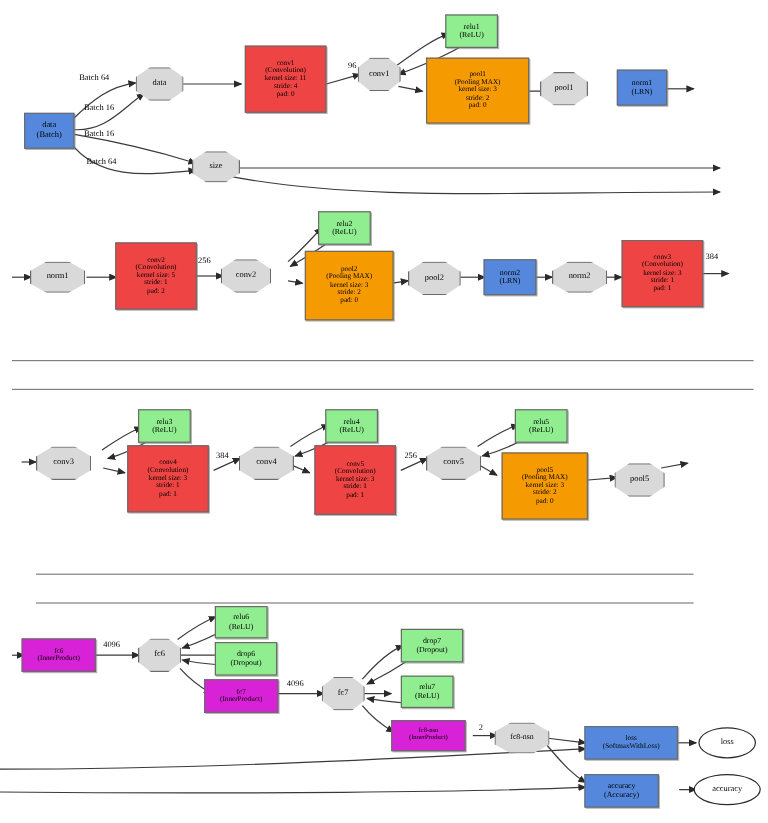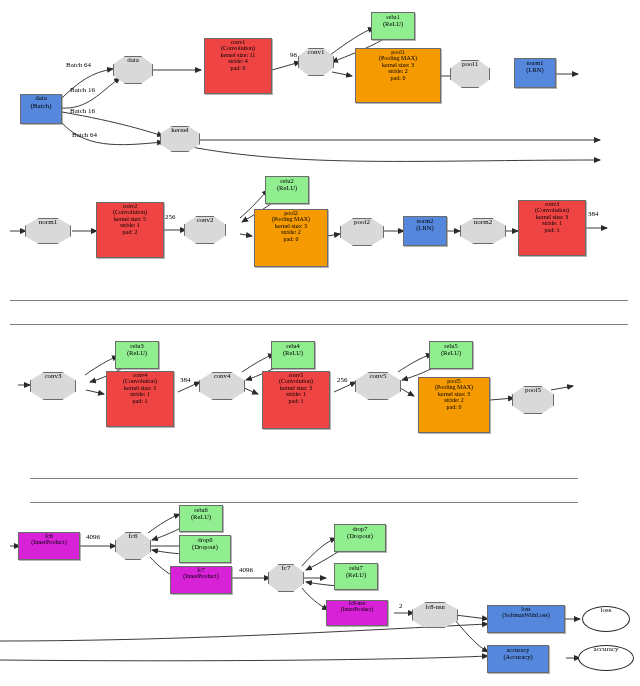--- a/index.html
+++ b/index.html
@@ -21,20 +21,21 @@
     width: 640px;
     height: 686px;
     pointer-events: none;
   }
   .node {
     position: absolute;
     box-sizing: border-box;
     display: flex;
     flex-direction: column;
     align-items: center;
+    justify-content: center;
     text-align: center;
     line-height: 1.08;
     color: #000;
     z-index: 5;
   }
   .node .ln { display: block; white-space: nowrap; }
   .box {
     border: 1px solid #6b6b6b;
     box-shadow: 1px 1px 0 rgba(120,120,120,0.55);
   }
@@ -153,21 +154,21 @@
   <div class="node box" style="left:20px; top:94px; width:42px; height:30px; background:#5588dd; font-size:7px;">
     <span class="ln">data</span>
     <span class="ln">(Batch)</span>
   </div>
 
   <div class="node oct" style="left:113px; top:56px; width:40px; height:28px; font-size:7px;">
     <span class="ln">data</span>
   </div>
 
   <div class="node oct" style="left:160px; top:126px; width:40px; height:26px; font-size:7px;">
-    <span class="ln">kernel</span>
+    <span class="ln">size</span>
   </div>
 
   <div class="node box" style="left:204px; top:38px; width:68px; height:56px; background:#ee4444; font-size:6px;">
     <span class="ln">conv1</span>
     <span class="ln">(Convolution)</span>
     <span class="ln">kernel size: 11</span>
     <span class="ln">stride: 4</span>
     <span class="ln">pad: 0</span>
   </div>
 

